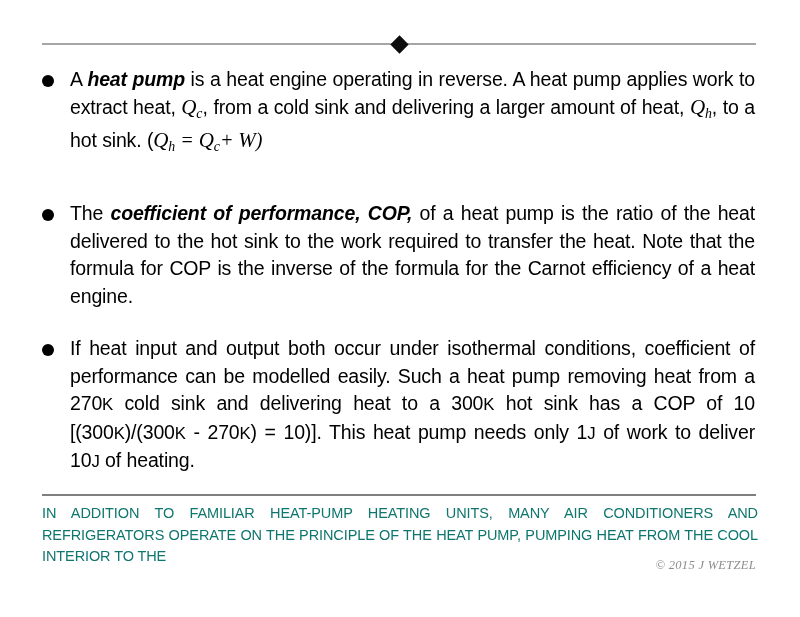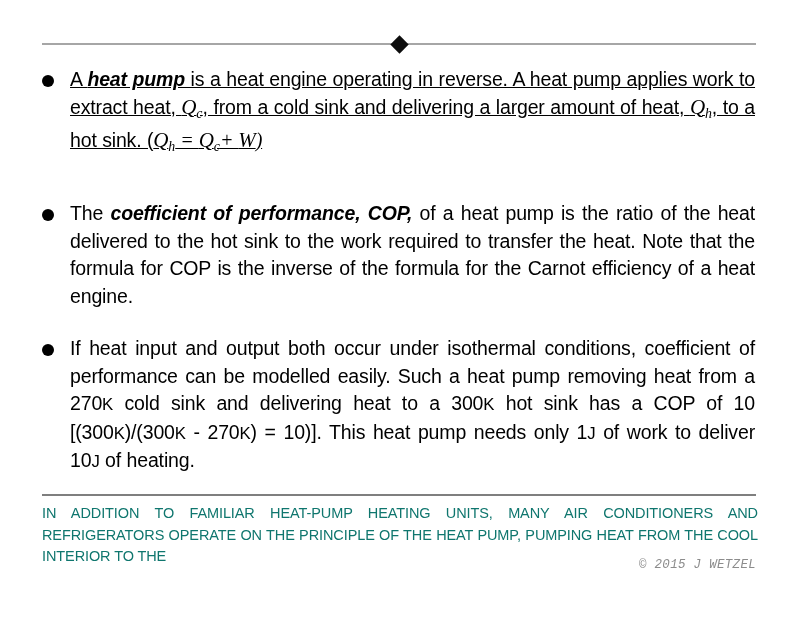--- a/index.html
+++ b/index.html
@@ -74,21 +74,21 @@
   }
   .bullet-text {
     font-family: "Liberation Sans", sans-serif;
     font-size: 19.5px;
     line-height: 27.5px;
     text-align: justify;
     text-justify: inter-word;
     letter-spacing: -0.15px;
     word-spacing: 0.2px;
   }
-  .bullet-text.b1 { margin-bottom: 0; text-decoration: underline; }
+  .bullet-text.b1 { margin-bottom: 0; }
 
   em.term {
     font-style: italic;
     font-weight: bold;
   }
 
   
   .var {
     font-family: "Liberation Serif", "DejaVu Serif", serif;
     font-style: italic;
@@ -134,21 +134,21 @@
     letter-spacing: -0.1px;
     color: #0f766e;
   }
   .footer-caption .last-line {
     display: block;
   }
   .copyright {
     position: absolute;
     right: 44px;
     top: 558px;
-    font-family: Liberation Mono, monospace;
+    font-family: Liberation Serif, serif;
     font-style: italic;
     font-size: 12.5px;
     color: #8c8c8c;
     letter-spacing: 0.3px;
   }
 </style>
 </head>
 <body>
 
 <div class="slide">

